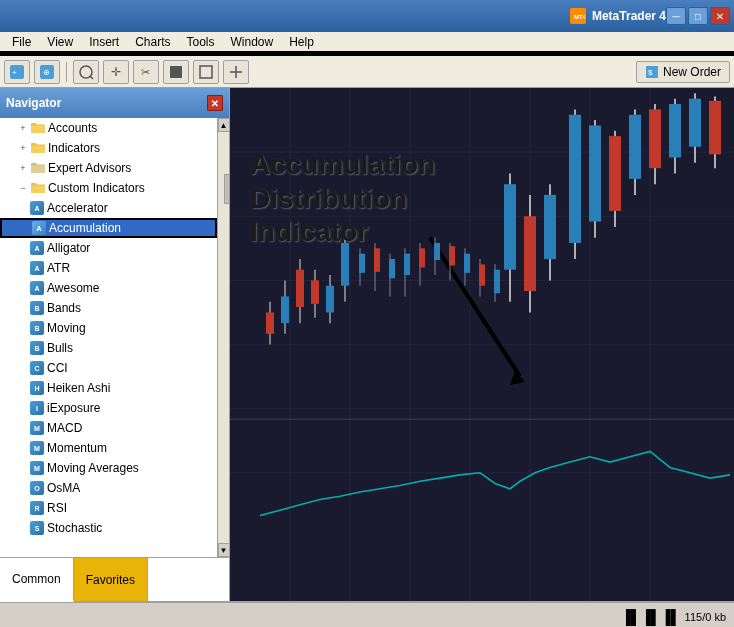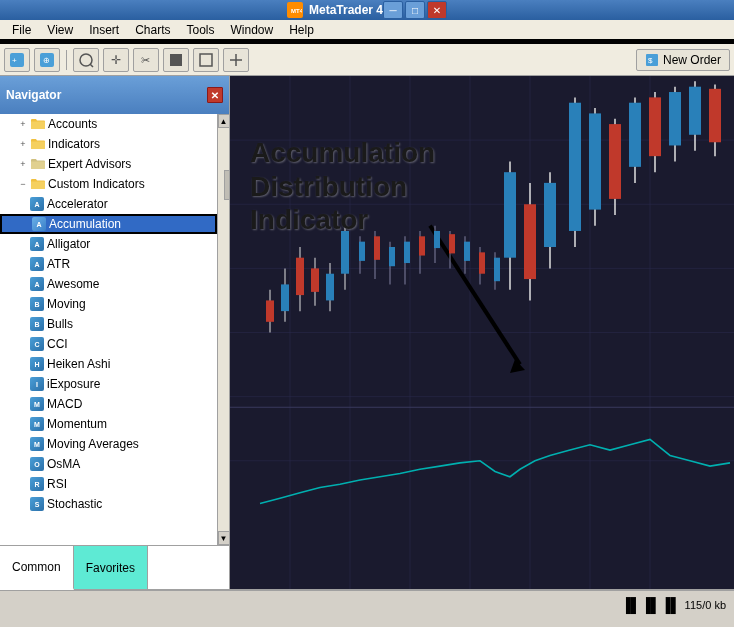--- a/index.html
+++ b/index.html
@@ -1,24 +1,24 @@
 <!DOCTYPE html>
 <html><head>
   <meta charset="utf-8">
   <style>
     * { box-sizing: border-box; margin: 0; padding: 0; }
     body { font-family: 'Segoe UI', Tahoma, Geneva, Verdana, sans-serif; font-size: 12px; background: #d4d0c8; width: 734px; height: 627px; overflow: hidden; }
 
     
     .title-bar {
       background: linear-gradient(to bottom, #4a7fbf, #2a5fa0);
-      height: 20px;
-      display: flex;
-      align-items: center;
-      justify-content: center;
+      height: 32px;
+      display: flex;
+      align-items: center;
+      justify-content: flex-end;
       padding: 0 4px;
       color: white;
     }
     .title-bar-left { display: flex; align-items: center; gap: 6px; }
     .title-bar-icon { width: 16px; height: 16px; background: #ff8c00; border-radius: 2px; display: flex; align-items: center; justify-content: center; font-size: 10px; color: white; font-weight: bold; }
     .title-bar-text { font-size: 12px; font-weight: bold; }
     .title-bar-controls { display: flex; gap: 2px; }
     .title-btn {
       width: 20px; height: 18px; background: #6a9fd8; border: 1px solid #2a5fa0;
       display: flex; align-items: center; justify-content: center; font-size: 10px;
@@ -83,21 +83,21 @@
     }
     .navigator-header {
       background: linear-gradient(to bottom, #6a9fd8, #4a7fbf);
       color: white;
       padding: 3px 6px;
       font-size: 12px;
       font-weight: bold;
       display: flex;
       align-items: center;
       justify-content: space-between;
-      height: 38px;
+      height: 30px;
     }
     .nav-close-btn {
       width: 16px; height: 16px; background: #c0392b; border: 1px solid #8b1a1a;
       display: flex; align-items: center; justify-content: center;
       font-size: 10px; color: white; cursor: pointer; border-radius: 1px;
     }
     .navigator-body {
       flex: 1;
       overflow-y: auto;
       overflow-x: hidden;
@@ -106,21 +106,21 @@
       height: 44px;
       border-top: 1px solid #a0a0a0;
       display: flex;
       align-items: stretch;
     }
     .nav-tab {
       padding: 4px 12px;
       font-size: 12px;
       cursor: pointer;
       border-right: 1px solid #a0a0a0;
-      background: #5eead4;
+      background: #eab308;
       display: flex;
       align-items: center;
     }
     .nav-tab.active { background: white; border-bottom: 2px solid white; margin-bottom: -1px; }
 
     
     .tree-item {
       display: flex;
       align-items: center;
       padding: 2px 4px;
@@ -392,20 +392,24 @@
         <div class="tree-item indent-2">
           <div class="ci-icon">A</div>
           <span>ATR</span>
         </div>
 
         <div class="tree-item indent-2">
           <div class="ci-icon">A</div>
           <span>Awesome</span>
         </div>
 
+        <div class="tree-item indent-2">
+          <div class="ci-icon">B</div>
+          <span>Bands</span>
+        </div>
 
         <div class="tree-item indent-2">
           <div class="ci-icon">B</div>
           <span>Moving</span>
         </div>
 
         <div class="tree-item indent-2">
           <div class="ci-icon">B</div>
           <span>Bulls</span>
         </div>

